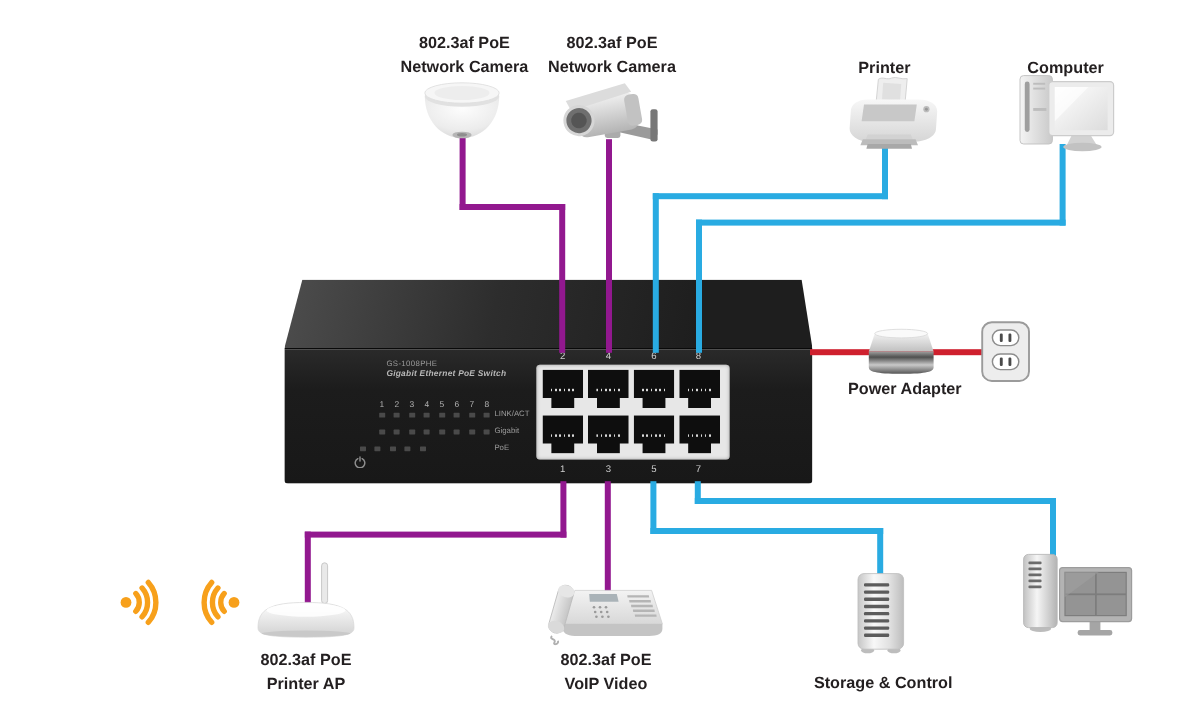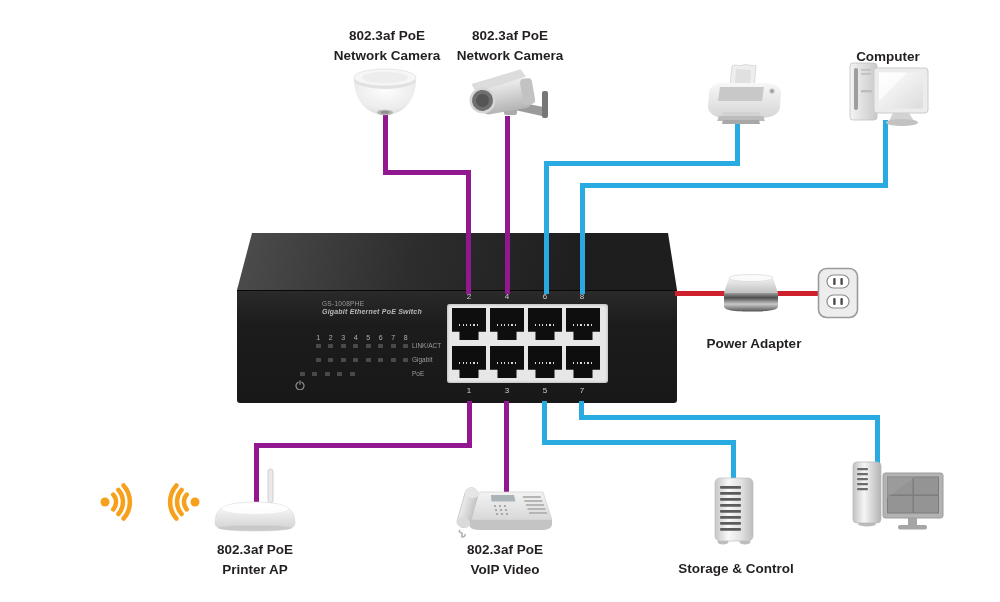--- a/index.html
+++ b/index.html
@@ -381,24 +381,27 @@
   </svg>
 
   <div class="dev-label" style="left:307px;top:26px">
     <div>802.3af PoE</div>
     <div>Network Camera</div>
   </div>
   <div class="dev-label" style="left:430px;top:26px">
     <div>802.3af PoE</div>
     <div>Network Camera</div>
   </div>
+  <div class="dev-label" style="left:657px;top:47px">
+    <div>Printer</div>
+  </div>
   <div class="dev-label" style="left:808px;top:47px">
     <div>Computer</div>
   </div>
-  <div class="dev-label" style="left:674px;top:334px">
+  <div class="dev-label" style="left:674px;top:314px">
     <div>Power Adapter</div>
   </div>
   <div class="dev-label" style="left:175px;top:540px">
     <div>802.3af PoE</div>
     <div>Printer AP</div>
   </div>
   <div class="dev-label" style="left:425px;top:540px">
     <div>802.3af PoE</div>
     <div>VoIP Video</div>
   </div>

